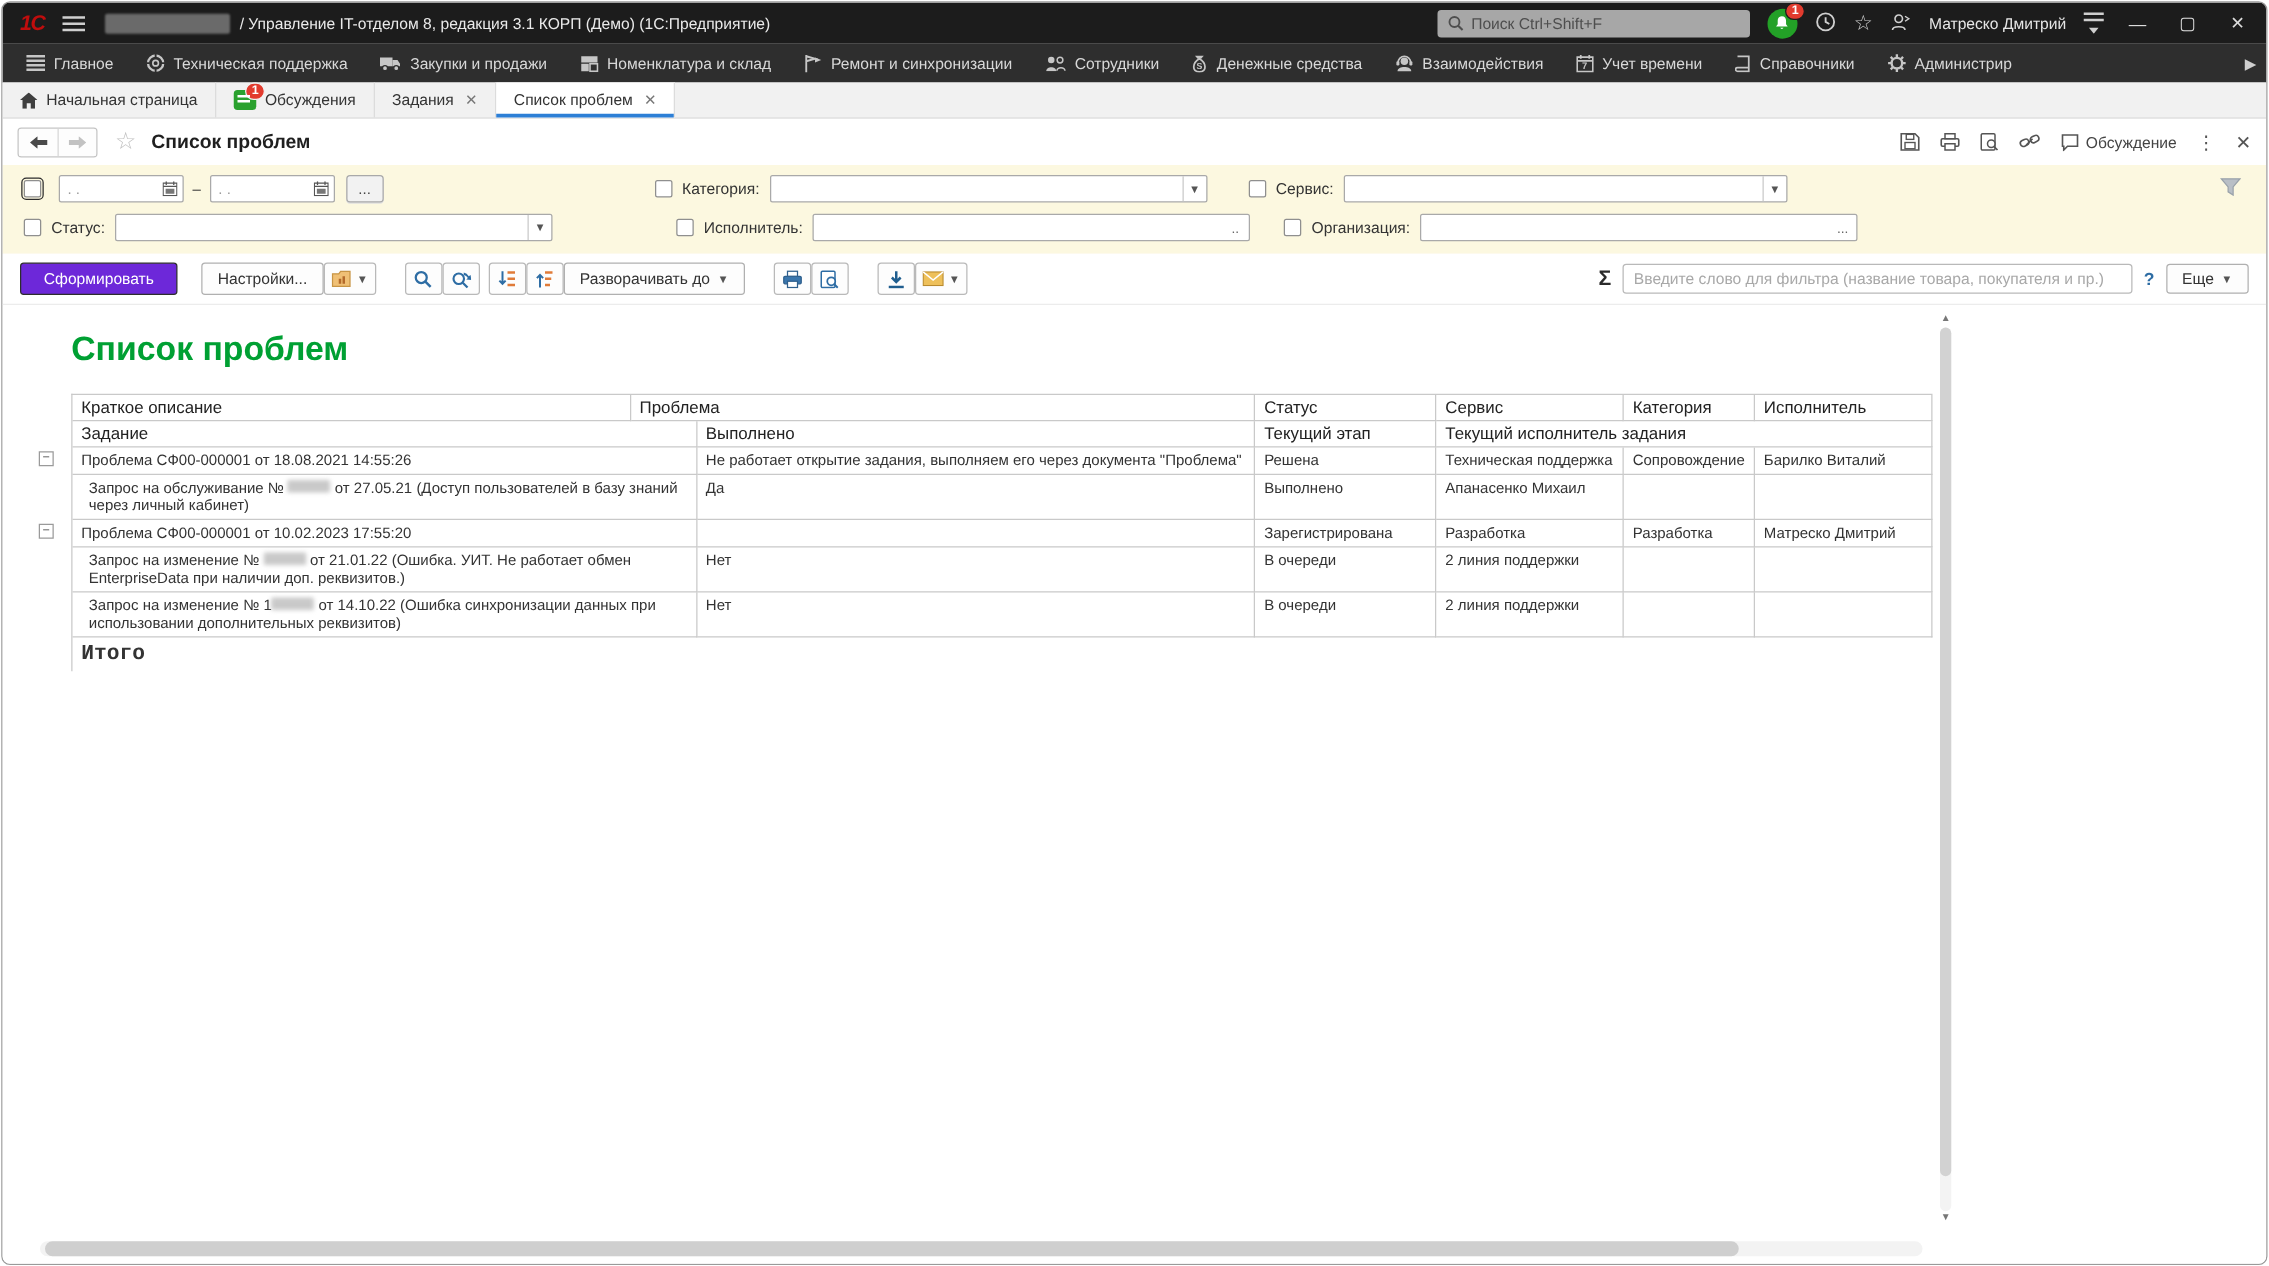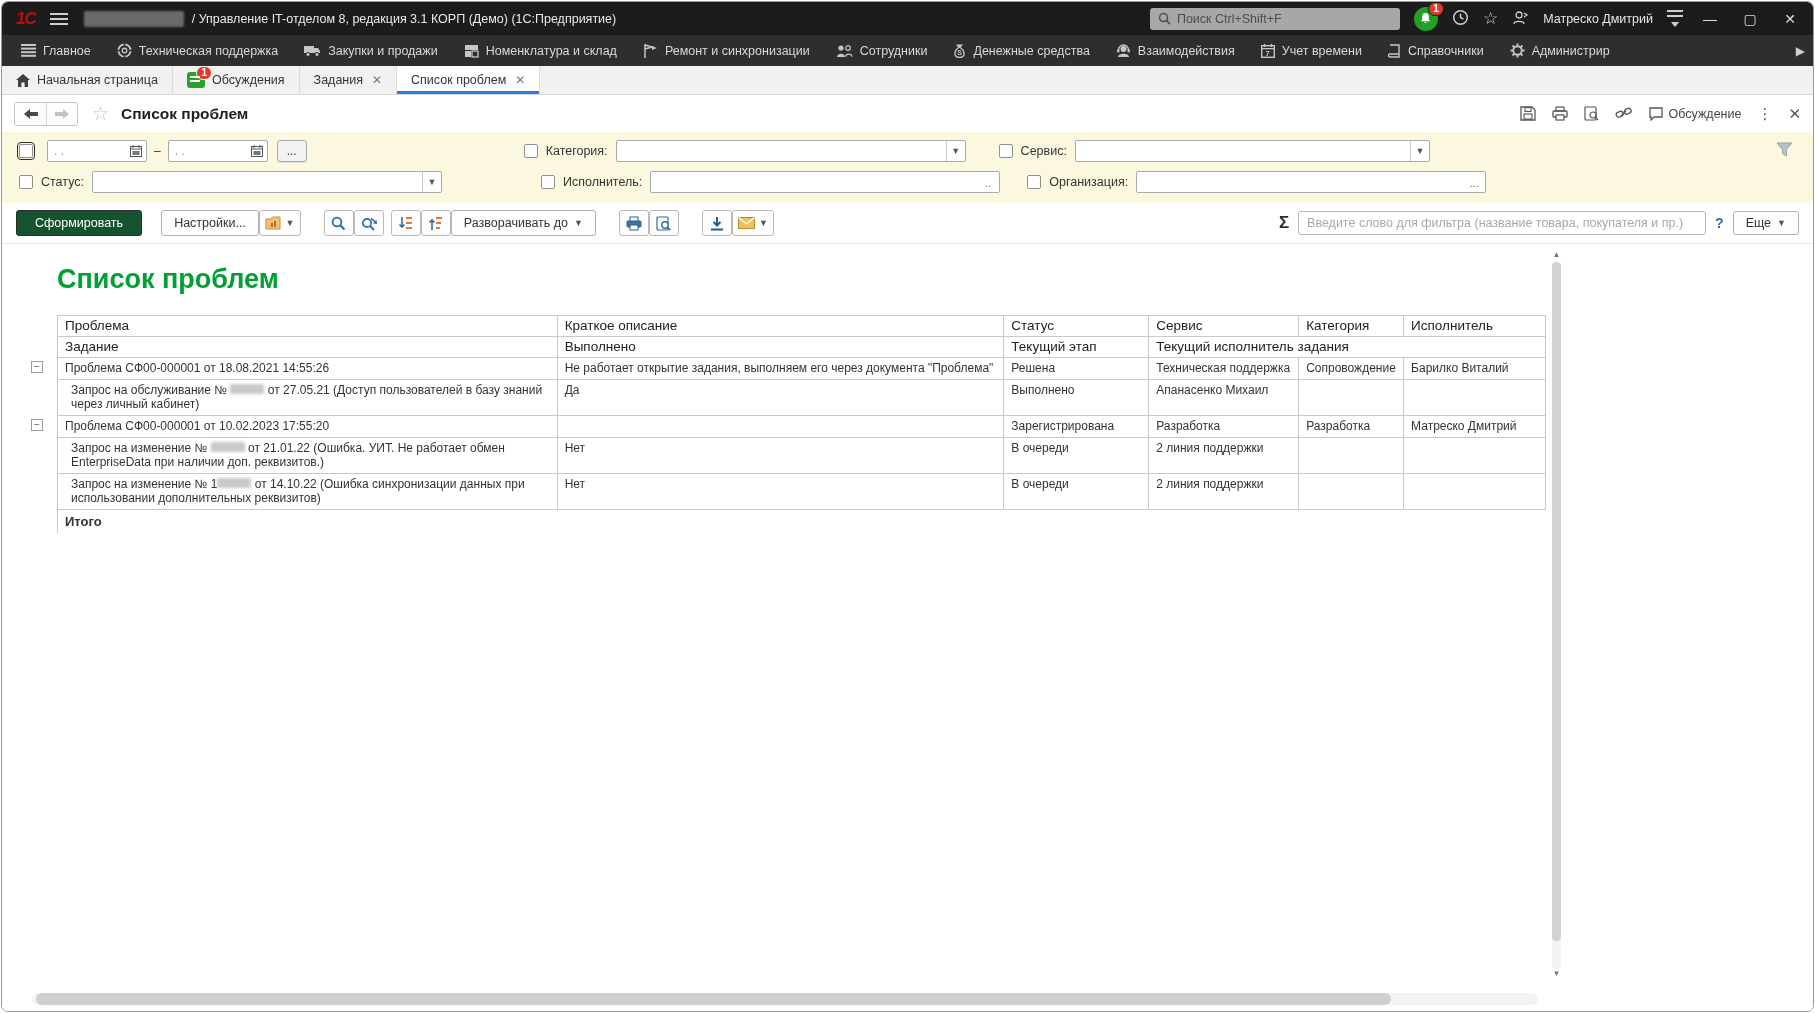--- a/index.html
+++ b/index.html
@@ -63,21 +63,21 @@
   .dash { margin:0 7px; color:#333; }
   .dotsbtn { width:30px; height:22px; border:1px solid #a9a9a9; background:#f2f2f2; border-radius:3px; margin-left:9px; text-align:center; line-height:20px; color:#444; cursor:pointer; box-shadow:0 1px 0 #e0e0e0; }
   .flabel { margin:0 8px 0 8px; color:#333; font-size:12.5px; white-space:nowrap; }
   .combo { justify-content:space-between; }
   .combo .dd { width:19px; height:100%; border-left:1px solid #c9c9c9; display:flex; align-items:center; justify-content:center; color:#555; font-size:9px; cursor:pointer; }
   .combo .more3 { width:22px; height:100%; display:flex; align-items:end; justify-content:center; color:#666; font-size:11px; cursor:pointer; padding-bottom:3px;}
   .funnel { margin-left:auto; margin-right:6px; cursor:pointer; }
 
   
   .toolbar { height:40px; display:flex; align-items:center; padding:0 14px; gap:7px; flex:0 0 auto; background:#fff; }
-  .btn-dark { background:#14532d; color:#fff; border:1px solid #2d2d2d; border-radius:3px; padding:5px 18px; font-size:12.5px; cursor:pointer; }
+  .btn-dark { background:#6d28d9; color:#fff; border:1px solid #2d2d2d; border-radius:3px; padding:5px 18px; font-size:12.5px; cursor:pointer; }
   .btn { background:#fdfdfd; border:1px solid #b0b0b0; border-radius:3px; padding:4px 12px; font-size:12.5px; color:#333; cursor:pointer; display:flex; align-items:center; gap:6px; }
   .iconbtn { background:#fdfdfd; border:1px solid #b9b9b9; border-radius:3px; width:30px; height:26px; display:flex; align-items:center; justify-content:center; cursor:pointer; }
   .iconbtn.dd { width:42px; gap:4px; }
   .tb-group { display:flex; gap:0; }
   .tb-right { margin-left:auto; display:flex; align-items:center; gap:9px; }
   .sigma { font-size:17px; font-weight:bold; color:#2b2b2b; }
   .filter-input { width:408px; height:24px; border:1px solid #b9b9b9; border-radius:3px; padding:0 8px; font-size:12.5px; color:#737373; }
   .filter-input::placeholder { color:#a8a8a8; }
   .help-q { color:#2e6da4; font-weight:bold; font-size:14px; cursor:pointer; }
   .ddcaret { font-size:9px; color:#555; }
@@ -85,21 +85,21 @@
   
   .reportwrap { flex:1 1 auto; position:relative; background:#fff; overflow:hidden; border-top:1px solid #ececec; }
   .reportpane { position:absolute; left:14px; top:6px; right:268px; bottom:24px; }
   .rtitle { margin:14px 0 20px 41px; font-size:27px; font-weight:bold; color:#00a033; }
   .rtable { margin-left:41px; width:1489px; border-top:1px solid #c9c9c9; border-left:1px solid #c9c9c9; font-size:12px; }
   .trow { display:flex; position:relative; }
   .tcell { border-right:1px solid #c9c9c9; border-bottom:1px solid #c9c9c9; padding:3px 7px 4px 7px; overflow:hidden; }
   .hdr1 .tcell { font-size:13.5px; color:#222; padding-top:2px; padding-bottom:3px; }
   .hdr2 .tcell { font-size:13.5px; color:#222; padding-top:2px; padding-bottom:3px; }
   .task .tcell:first-child { padding-left:13px; }
-  .total .tcell { font-size:13px; font-weight:bold; border-right:none; border-bottom:none; padding-top:4px; }
+  .total .tcell { font-size:17px; font-weight:bold; border-right:none; border-bottom:none; padding-top:4px;font-family:Liberation Mono, monospace; }
   .expander { position:absolute; left:-27px; top:3px; width:12px; height:12px; border:1px solid #9a9a9a; background:#fff; font-size:10px; line-height:10px; text-align:center; color:#555; cursor:pointer; }
   .redacted { display:inline-block; width:34px; height:10px; background:#c9c9c9; border-radius:1px; filter:blur(1.5px); vertical-align:baseline; }
   
   .vscroll { position:absolute; top:6px; bottom:30px; right:250px; width:13px; }
   .vscroll .arr { height:12px; text-align:center; font-size:8px; color:#777; cursor:pointer; }
   .vscroll .track { position:absolute; top:12px; bottom:12px; left:2px; width:9px; background:#f3f3f3; border-radius:5px; }
   .vscroll .thumb { position:absolute; top:0; height:96%; width:9px; background:#d2d2d2; border-radius:5px; cursor:pointer; }
   .hscroll { position:absolute; left:30px; right:275px; bottom:6px; height:12px; }
   .hscroll .track { position:absolute; inset:0; background:#f3f3f3; border-radius:6px; }
   .hscroll .thumb { position:absolute; left:4px; top:0; bottom:0; width:90%; background:#cfcfcf; border-radius:6px; cursor:pointer; }
@@ -539,22 +539,22 @@
         <span class="ddcaret">▼</span>
       </button>
     </div>
   </div>
 
   <div class="reportwrap">
     <div class="reportpane">
       <div class="rtitle">Список проблем</div>
       <div class="rtable" id="rtable">
           <div class="trow hdr1">
+            <div class="tcell" style="width: 447px;">Краткое описание</div>
             <div class="tcell" style="width: 500px;">Проблема</div>
-            <div class="tcell" style="width: 447px;">Краткое описание</div>
             <div class="tcell" style="width: 145px;">Статус</div>
             <div class="tcell" style="width: 150px;">Сервис</div>
             <div class="tcell" style="width: 105px;">Категория</div>
             <div class="tcell" style="width: 142px;">Исполнитель</div>
           </div>
           <div class="trow hdr2">
             <div class="tcell" style="width: 500px;">Задание</div>
             <div class="tcell" style="width: 447px;">Выполнено</div>
             <div class="tcell" style="width: 145px;">Текущий этап</div>
             <div class="tcell" style="width: 397px;">Текущий исполнитель задания</div>

